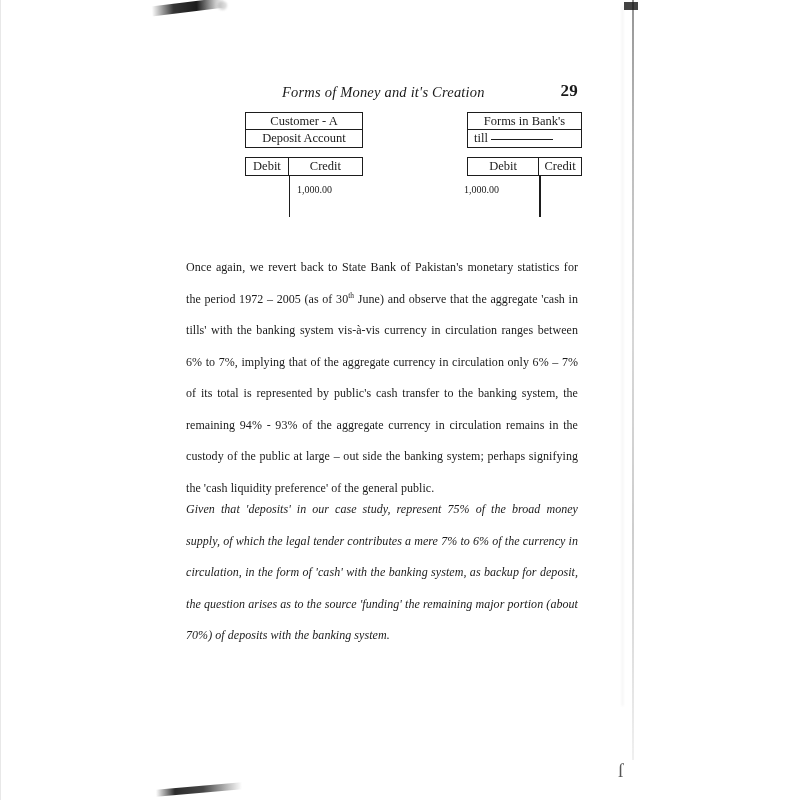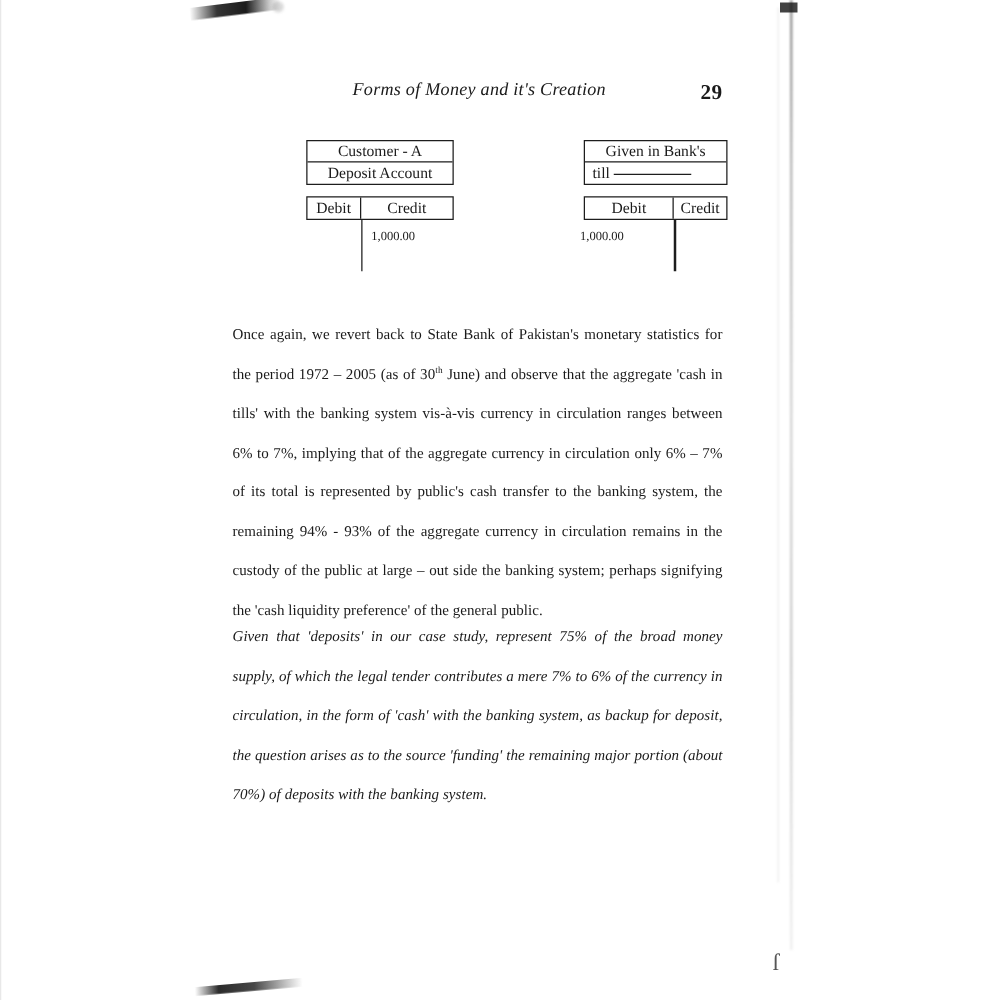--- a/index.html
+++ b/index.html
@@ -81,33 +81,34 @@
     left: 0; top: 0;
     width: 800px; height: 800px;
   }
 
   
   #running-head {
     position: absolute;
     left: 186px; top: 64px;
     width: 392px;
     display: flex;
-    align-items: flex-start;
+    align-items: flex-end;
     justify-content: space-between;
   }
   #running-head-title {
     font-style: italic;
     font-size: 14.5px;
     letter-spacing: 0.2px;
     margin-left: 96px;
   }
   #running-head-pageno {
     font-size: 17px;
     font-weight: bold;
     letter-spacing: 0.3px;
+    margin-top: 17px;
   }
 
   
   #figure-block {
     position: absolute;
     left: 186px; top: 112px;
     width: 392px;
   }
   .t-account { position: absolute; top: 0; margin-left: 29px; }
   #t-account-left  { left: 30px;  width: 118px; }
@@ -225,21 +226,21 @@
       <div class="dc-box">
         <div class="dc-cell dc-debit">Debit</div>
         <div class="dc-cell dc-credit">Credit</div>
       </div>
       <div class="t-stem"></div>
       <div class="amount" id="amount-left">1,000.00</div>
     </div>
 
     <div class="t-account" id="t-account-right">
       <div class="account-head-box">
-        <div class="account-head-row divided">Given in Bank's</div>
+        <div class="account-head-row divided">Forms in Bank's</div>
         <div class="account-head-row left-align">
           <span>till</span><span class="blank-fill"></span>
         </div>
       </div>
       <div class="dc-box">
         <div class="dc-cell dc-debit">Debit</div>
         <div class="dc-cell dc-credit">Credit</div>
       </div>
       <div class="t-stem"></div>
       <div class="amount" id="amount-right">1,000.00</div>

